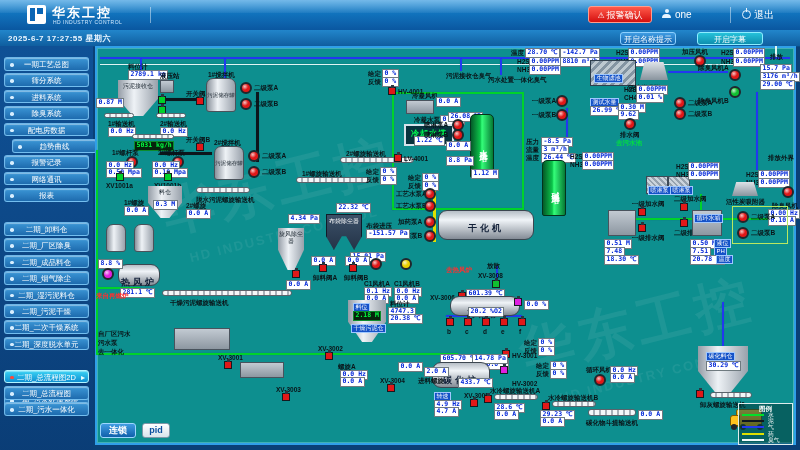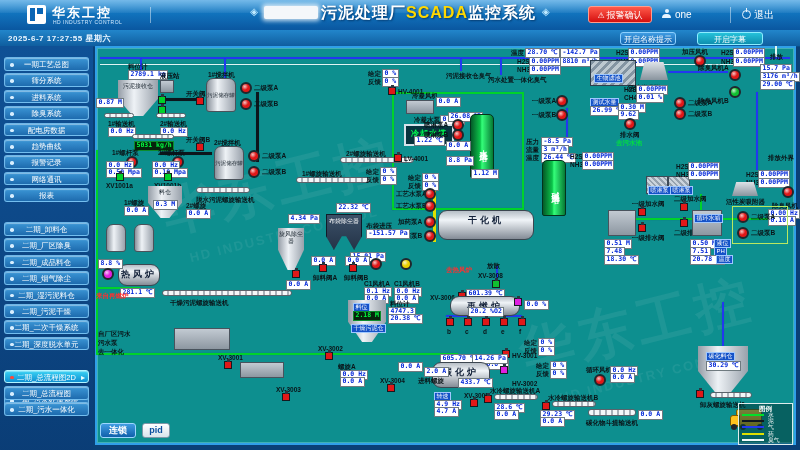--- a/index.html
+++ b/index.html
@@ -85,21 +85,21 @@
   .conveyor{background:repeating-linear-gradient(90deg,#f4f6f8 0 4px,#a8b0b8 4px 6px);
     border:1px solid #5a636b;border-radius:3px;height:6px;}
   .tank{background:linear-gradient(90deg,#89919b,#eef2f6 38%,#99a1ab);
     border:1px solid #4a525a;border-radius:7px 7px 3px 3px;color:#15202a;font-size:5.5px;
     display:flex;align-items:center;justify-content:center;text-align:center;line-height:6px;}
   .hopper{background:linear-gradient(90deg,#949ca6,#eef2f6 40%,#99a1ab);
     clip-path:polygon(0 0,100% 0,100% 52%,63% 100%,37% 100%,0 52%);
     color:#15202a;font-size:6px;text-align:center;padding-top:3px;line-height:6.5px;}
   .furnace-drum{background:linear-gradient(#b6bec6,#f0f4f8 32%,#848c96);
     border:1px solid #3c4650;border-radius:9px;color:#122038;font-weight:bold;
-    font-size:9px;letter-spacing:3px;text-align:center;padding-top:3px;}
+    font-size:9px;letter-spacing:3px;text-align:center;padding-top:11px;}
   .scrubber-tower{background:linear-gradient(90deg,#045a28,#0cc44a 42%,#35ff7a 50%,#067a34);
     border:1px solid #033а1e;border:1px solid #03331c;border-radius:5px 5px 2px 2px;color:#fff;
     writing-mode:vertical-rl;text-orientation:upright;font-size:8px;font-weight:bold;
     display:flex;align-items:center;justify-content:center;letter-spacing:2px;}
   .cooling-tower-box{background:#07333e;border:2px solid #d5e2ea;color:#00ff50;
     font-size:8px;font-weight:bold;text-align:center;padding-top:2px;letter-spacing:1px;}
   .pump{width:12px;height:12px;border-radius:50%;border:2px solid #20262c;
     background:radial-gradient(circle at 35% 32%,rgba(255,255,255,.75),rgba(255,255,255,0) 45%),var(--c,#e01818);}
   .valve{width:8px;height:8px;border:1px solid #141a20;background:var(--c,#e01818);}
   .valve::before{content:"";position:absolute;top:-3px;left:2px;width:3px;height:3px;background:#2a3640;}
@@ -134,41 +134,38 @@
 </head>
 <body>
 
 <div id="stage">
 
   <div id="topbar">
     <div class="logo-ico"></div>
     <div class="logo-cn">华东工控</div>
     <div class="logo-en">HD INDUSTRY CONTROL</div>
     <div class="hdr-sep"></div>
-    <div class="title-wrap">
-      <span class="title-diamond">◈</span><span class="redact"></span><span class="title-txt"><span>污泥处理厂</span><span class="title-scada">SCADA</span><span>监控系统</span></span><span class="title-diamond">◈</span>
-    </div>
     <div class="alarm-btn"><span class="alarm-ico">⚠</span><span>报警确认</span></div>
     <div class="user-wrap"><span class="person-ico"></span><span>one</span></div>
     <div class="hdr-sep2"></div>
     <div class="logout-wrap"><span class="power-ico"></span><span>退出</span></div>
   </div>
   <div id="subbar"></div>
   <div class="datetime">2025-6-7 17:27:55 星期六</div>
   <div class="tgl tgl-a">开启名称提示</div>
   <div class="tgl tgl-b">开启字幕</div>
 
   <div id="sidebar">
     <div id="side-items">
         <div class="side-item" style="top: 11px;">一期工艺总图</div>
         <div class="side-item" style="top: 27.4px;">筛分系统</div>
         <div class="side-item" style="top: 43.8px;">进料系统</div>
         <div class="side-item" style="top: 60.2px;">除臭系统</div>
         <div class="side-item" style="top: 76.6px;">配电房数据</div>
-        <div class="side-item" style="top: 93px;">趋势曲线</div>
+        <div class="side-item" style="top: 93px; margin-left: 8px;">趋势曲线</div>
         <div class="side-item" style="top: 109.4px;">报警记录</div>
         <div class="side-item" style="top: 125.8px;">网络通讯</div>
         <div class="side-item" style="top: 142.2px;">报表</div>
         <div class="side-item" style="top: 176px;">二期_卸料仓</div>
         <div class="side-item" style="top: 192.4px;">二期_厂区除臭</div>
         <div class="side-item" style="top: 208.8px;">二期_成品料仓</div>
         <div class="side-item" style="top: 225.2px;">二期_烟气除尘</div>
         <div class="side-item" style="top: 241.6px;">二期_湿污泥料仓</div>
         <div class="side-item" style="top: 258px;">二期_污泥干燥</div>
         <div class="side-item" style="top: 274.4px;">二期_二次干燥系统</div>
@@ -449,21 +446,21 @@
       <div class="nd valve" style="left: 502px; top: 350px; --c: #e01818;"></div>
       <div class="nd label" style="left: 512px; top: 352px;">HV-3001</div>
       <div class="nd value-box" style="left: 484px; top: 360px;">0.0 %</div>
       <div class="nd valve" style="left: 500px; top: 366px; --c: #e020e0;"></div>
       <div class="nd label" style="left: 536px; top: 362px;">给定</div>
       <div class="nd value-box" style="left: 550px; top: 361px;">0 %</div>
       <div class="nd label" style="left: 536px; top: 370px;">反馈</div>
       <div class="nd value-box" style="left: 550px; top: 369px;">0 %</div>
       <div class="nd label" style="left: 512px; top: 380px;">HV-3002</div>
       <div class="nd value-box" style="left: 440px; top: 354px;">605.70 ℃</div>
-      <div class="nd value-box" style="left: 472px; top: 354px;">14.26 Pa</div>
+      <div class="nd value-box" style="left: 472px; top: 354px;">14.78 Pa</div>
       <div class="nd furnace-drum" style="left: 432px; top: 362px; width: 58px; height: 26px;">碳化炉</div>
       <div class="nd value-box" style="left: 458px; top: 378px;">433.7 ℃</div>
       <div class="nd tag-label" style="left: 434px; top: 392px;">转速</div>
       <div class="nd value-box" style="left: 434px; top: 400px;">4.9 Hz</div>
       <div class="nd value-box" style="left: 434px; top: 407px;">4.7 A</div>
       <div class="nd value-box" style="left: 398px; top: 362px;">0.0 A</div>
       <div class="nd label" style="left: 380px; top: 377px;">XV-3004</div>
       <div class="nd valve" style="left: 387px; top: 384px; --c: #e01818;"></div>
       <div class="nd value-box" style="left: 424px; top: 367px;">2.0 A</div>
       <div class="nd label" style="left: 418px; top: 377px;">进料螺旋</div>

